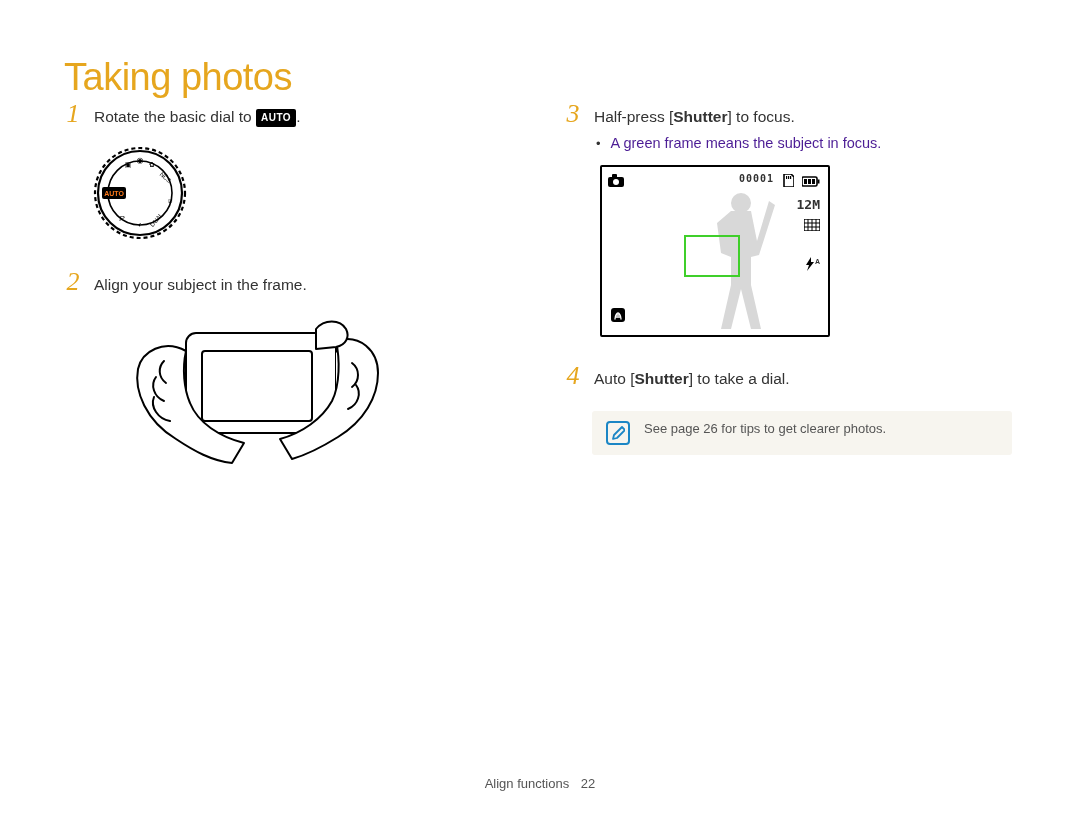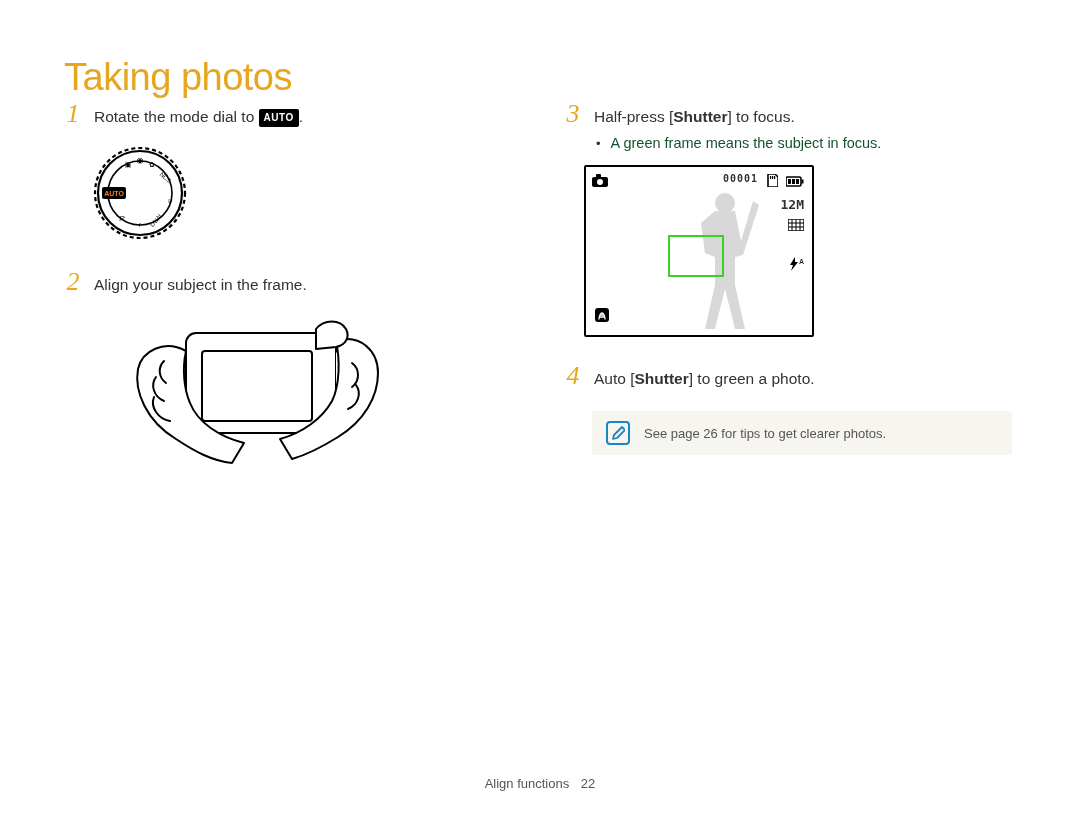--- a/index.html
+++ b/index.html
@@ -7,26 +7,26 @@
   .page { padding: 56px 64px 0 64px; position: relative; height: 100%; }
   .title { font-size: 38px; font-weight: 400; color: #e6a61e; letter-spacing: -0.5px; }
   .intro { font-size: 14.5px; color: #444; margin-bottom: 22px; }
   .columns { display: flex; gap: 48px; }
   .col { flex: 1; display: flex; flex-direction: column; }
   .step { display: flex; align-items: baseline; gap: 12px; margin-bottom: 6px; }
   .step-num { font-size: 26px; color: #e6a61e; font-style: italic; font-family: Georgia, "Times New Roman", serif; font-weight: 500; width: 18px; text-align: center; }
   .step-text { font-size: 15.5px; color: #333; line-height: 1.55; }
   .bullet-row { display: flex; align-items: baseline; gap: 10px; margin-left: 32px; margin-bottom: 4px; }
   .bullet-dot { font-size: 13px; }
-  .bullet-text { font-size: 14.5px; color: #14532d; }
+  .bullet-text { font-size: 14.5px; color: #4c1d95; }
   .auto-badge { display: inline-block; background: #000; color: #fff; font-size: 10px; font-weight: 700; padding: 1px 5px; border-radius: 2px; vertical-align: 1px; letter-spacing: 0.5px; }
   .dial-wrap { margin: 10px 0 22px 28px; }
   .hands-wrap { margin: 8px 0 0 60px; }
-  .screen-wrap { margin: 10px 0 24px 20px; }
-  .tip-box { display: flex; align-items: center; gap: 14px; background: #f7f5ef; border-radius: 3px; padding: 10px 14px; margin: 14px 0 0 28px; width: 420px; }
+  .screen-wrap { margin: 10px 0 24px 36px; }
+  .tip-box { display: flex; gap: 14px; background: #f7f5ef; border-radius: 3px; padding: 10px 14px; margin: 14px 0 0 28px; width: 420px; }
   .tip-icon { width: 24px; height: 24px; border: 2px solid #1b86c5; border-radius: 4px; color: #1b86c5; display: flex; align-items: center; justify-content: center; flex-shrink: 0; }
   .tip-text { font-size: 13px; color: #555; }
   .footer { position: absolute; bottom: 24px; left: 0; right: 0; text-align: center; font-size: 13px; color: #555; }
   .footer-pg { margin-left: 8px; }
   
   .lcd { width: 230px; height: 172px; border: 2px solid #000; border-radius: 2px; position: relative; background: #fff; }
   .lcd-cam { position: absolute; top: 6px; left: 6px; }
   .lcd-counter { position: absolute; top: 6px; right: 54px; font-family: monospace; font-size: 10px; font-weight: 700; letter-spacing: 1px; }
   .lcd-card { position: absolute; top: 6px; right: 34px; }
   .lcd-batt { position: absolute; top: 6px; right: 8px; }
@@ -45,21 +45,21 @@
 
   <h1 class="title">Taking photos</h1>
 
   <div class="columns">
 
     <div class="col">
 
       <div class="step">
         <span class="step-num">1</span>
         <span class="step-text">
-          <span>Rotate the mode dial to </span><span class="auto-badge">AUTO</span><span>.</span>
+          <span>Rotate the basic dial to </span><span class="auto-badge">AUTO</span><span>.</span>
         </span>
       </div>
 
       <div class="dial-wrap">
         <svg width="96" height="96" viewBox="0 0 96 96">
 
           <g fill="#fff" stroke="#000" stroke-width="2.2">
             <circle cx="48" cy="48" r="42"></circle>
           </g>
           <g stroke="#000" stroke-width="2.2">
@@ -181,21 +181,21 @@
               <path d="M34 26 h20 l6 30 l12 -40 l6 4 l-16 50 l-8 2 v28 l10 44 h-10 l-10 -40 l-10 40 h-10 l10 -44 v-28 l-10 -4 l-4 -30 z"></path>
             </g>
           </svg>
           <div class="focus-rect"></div>
         </div>
       </div>
 
       <div class="step">
         <span class="step-num">4</span>
         <span class="step-text">
-          <span>Auto [</span><b>Shutter</b><span>] to green a photo.</span>
+          <span>Auto [</span><b>Shutter</b><span>] to take a dial.</span>
         </span>
       </div>
 
       <div class="tip-box">
         <span class="tip-icon">
           <svg width="14" height="14" viewBox="0 0 14 14">
               <path d="M11 1 L3 9 l-1 4 4-1 8-8 z" fill="none" stroke="#1b86c5" stroke-width="1.8" stroke-linejoin="round"></path>
             </svg>
         </span>
         <span class="tip-text">See page 26 for tips to get clearer photos.</span>

